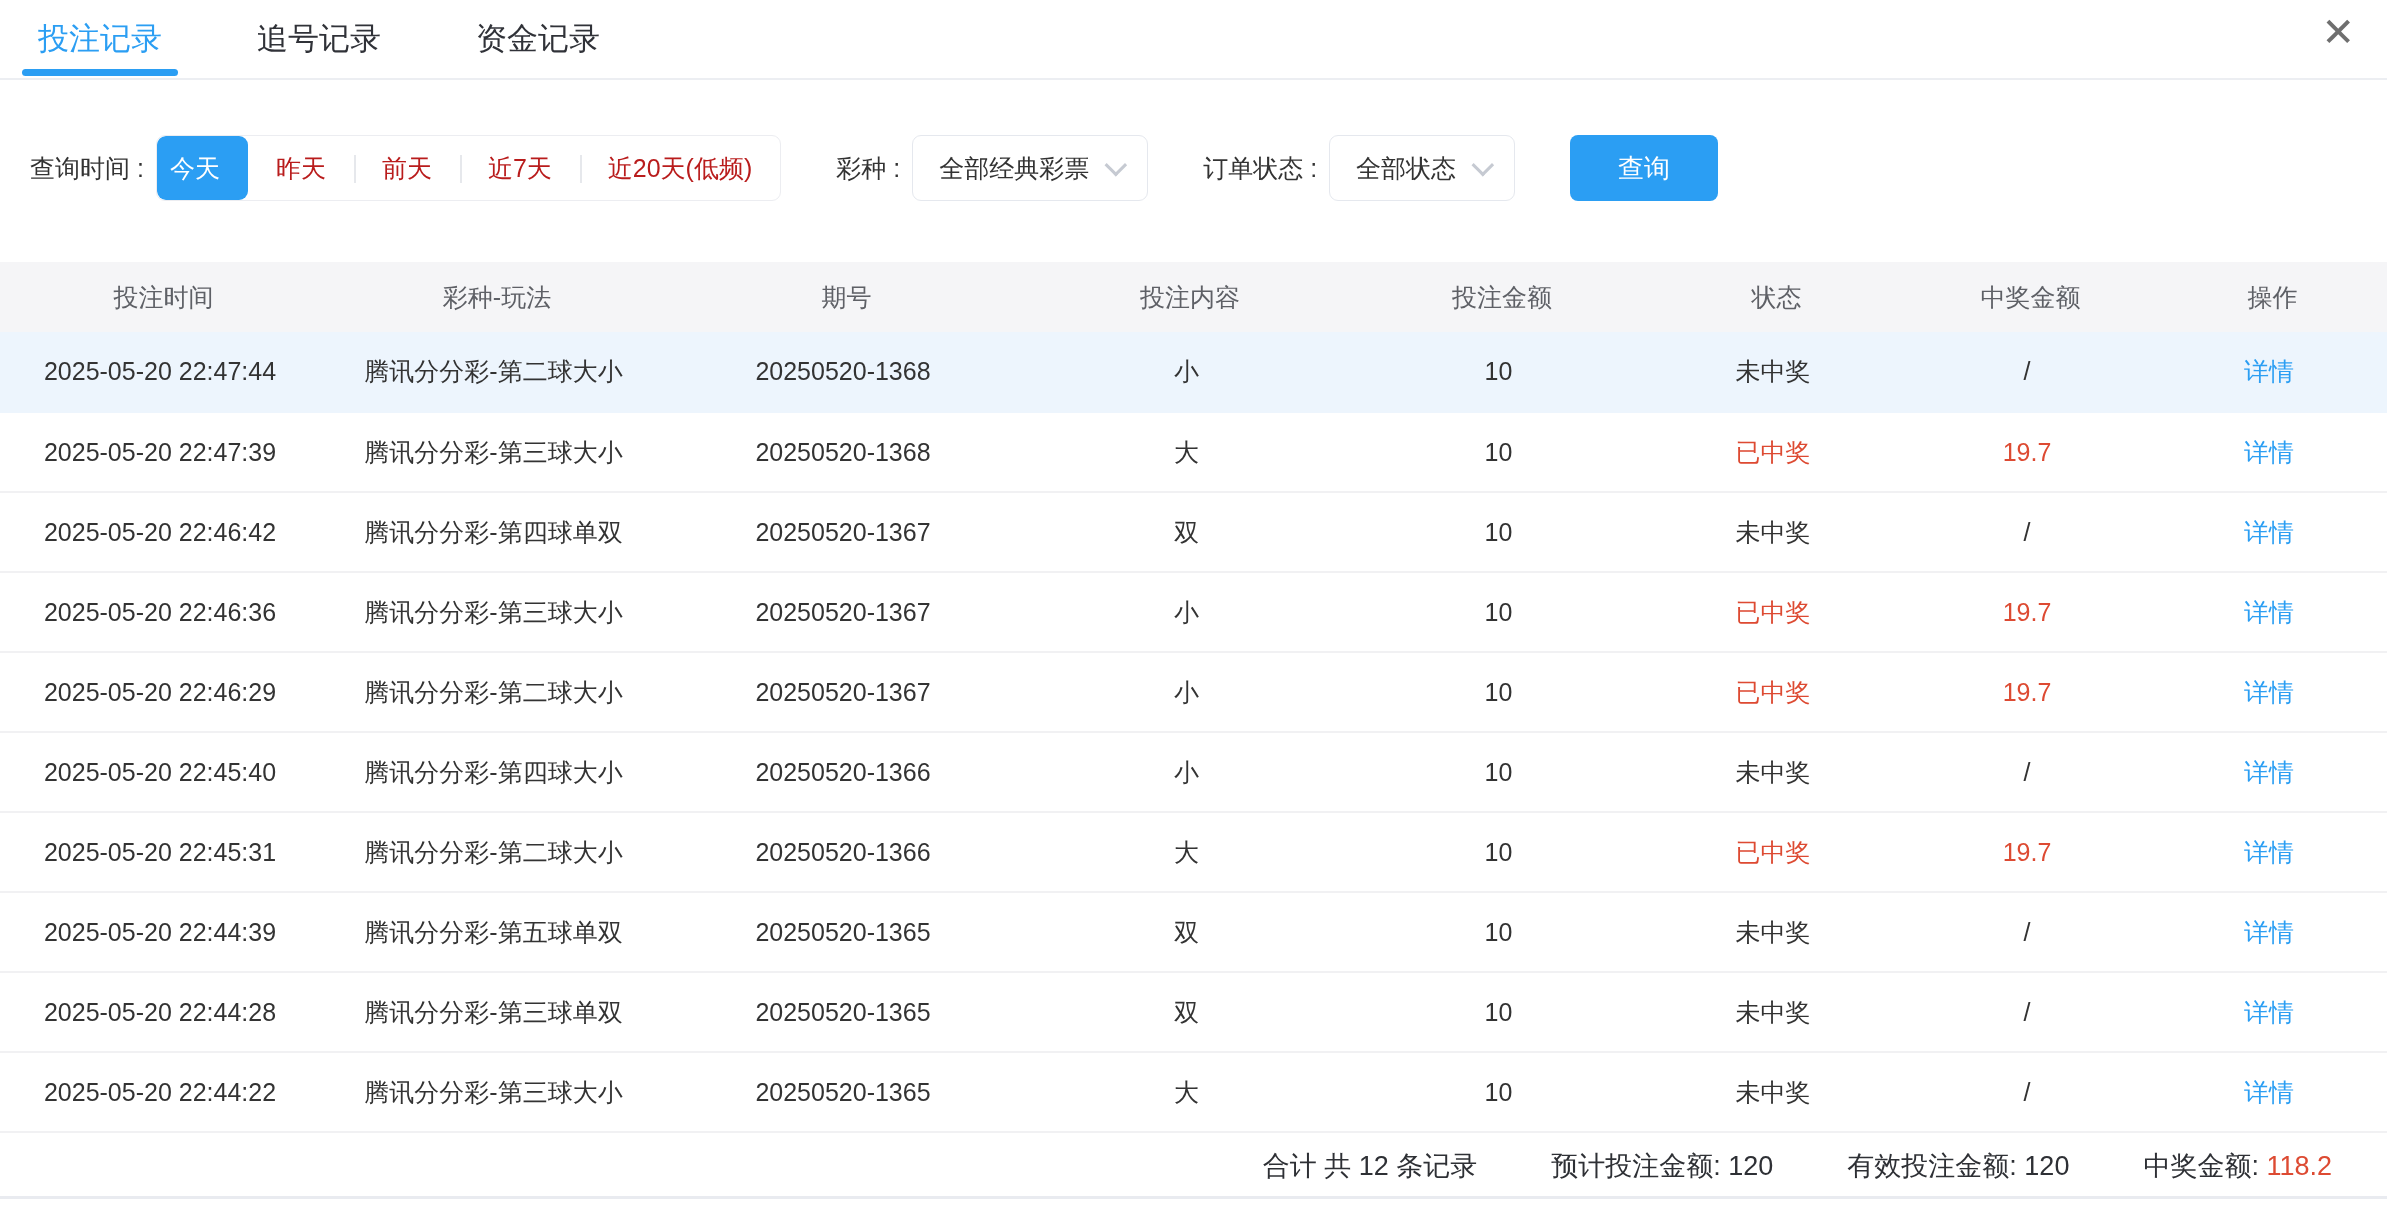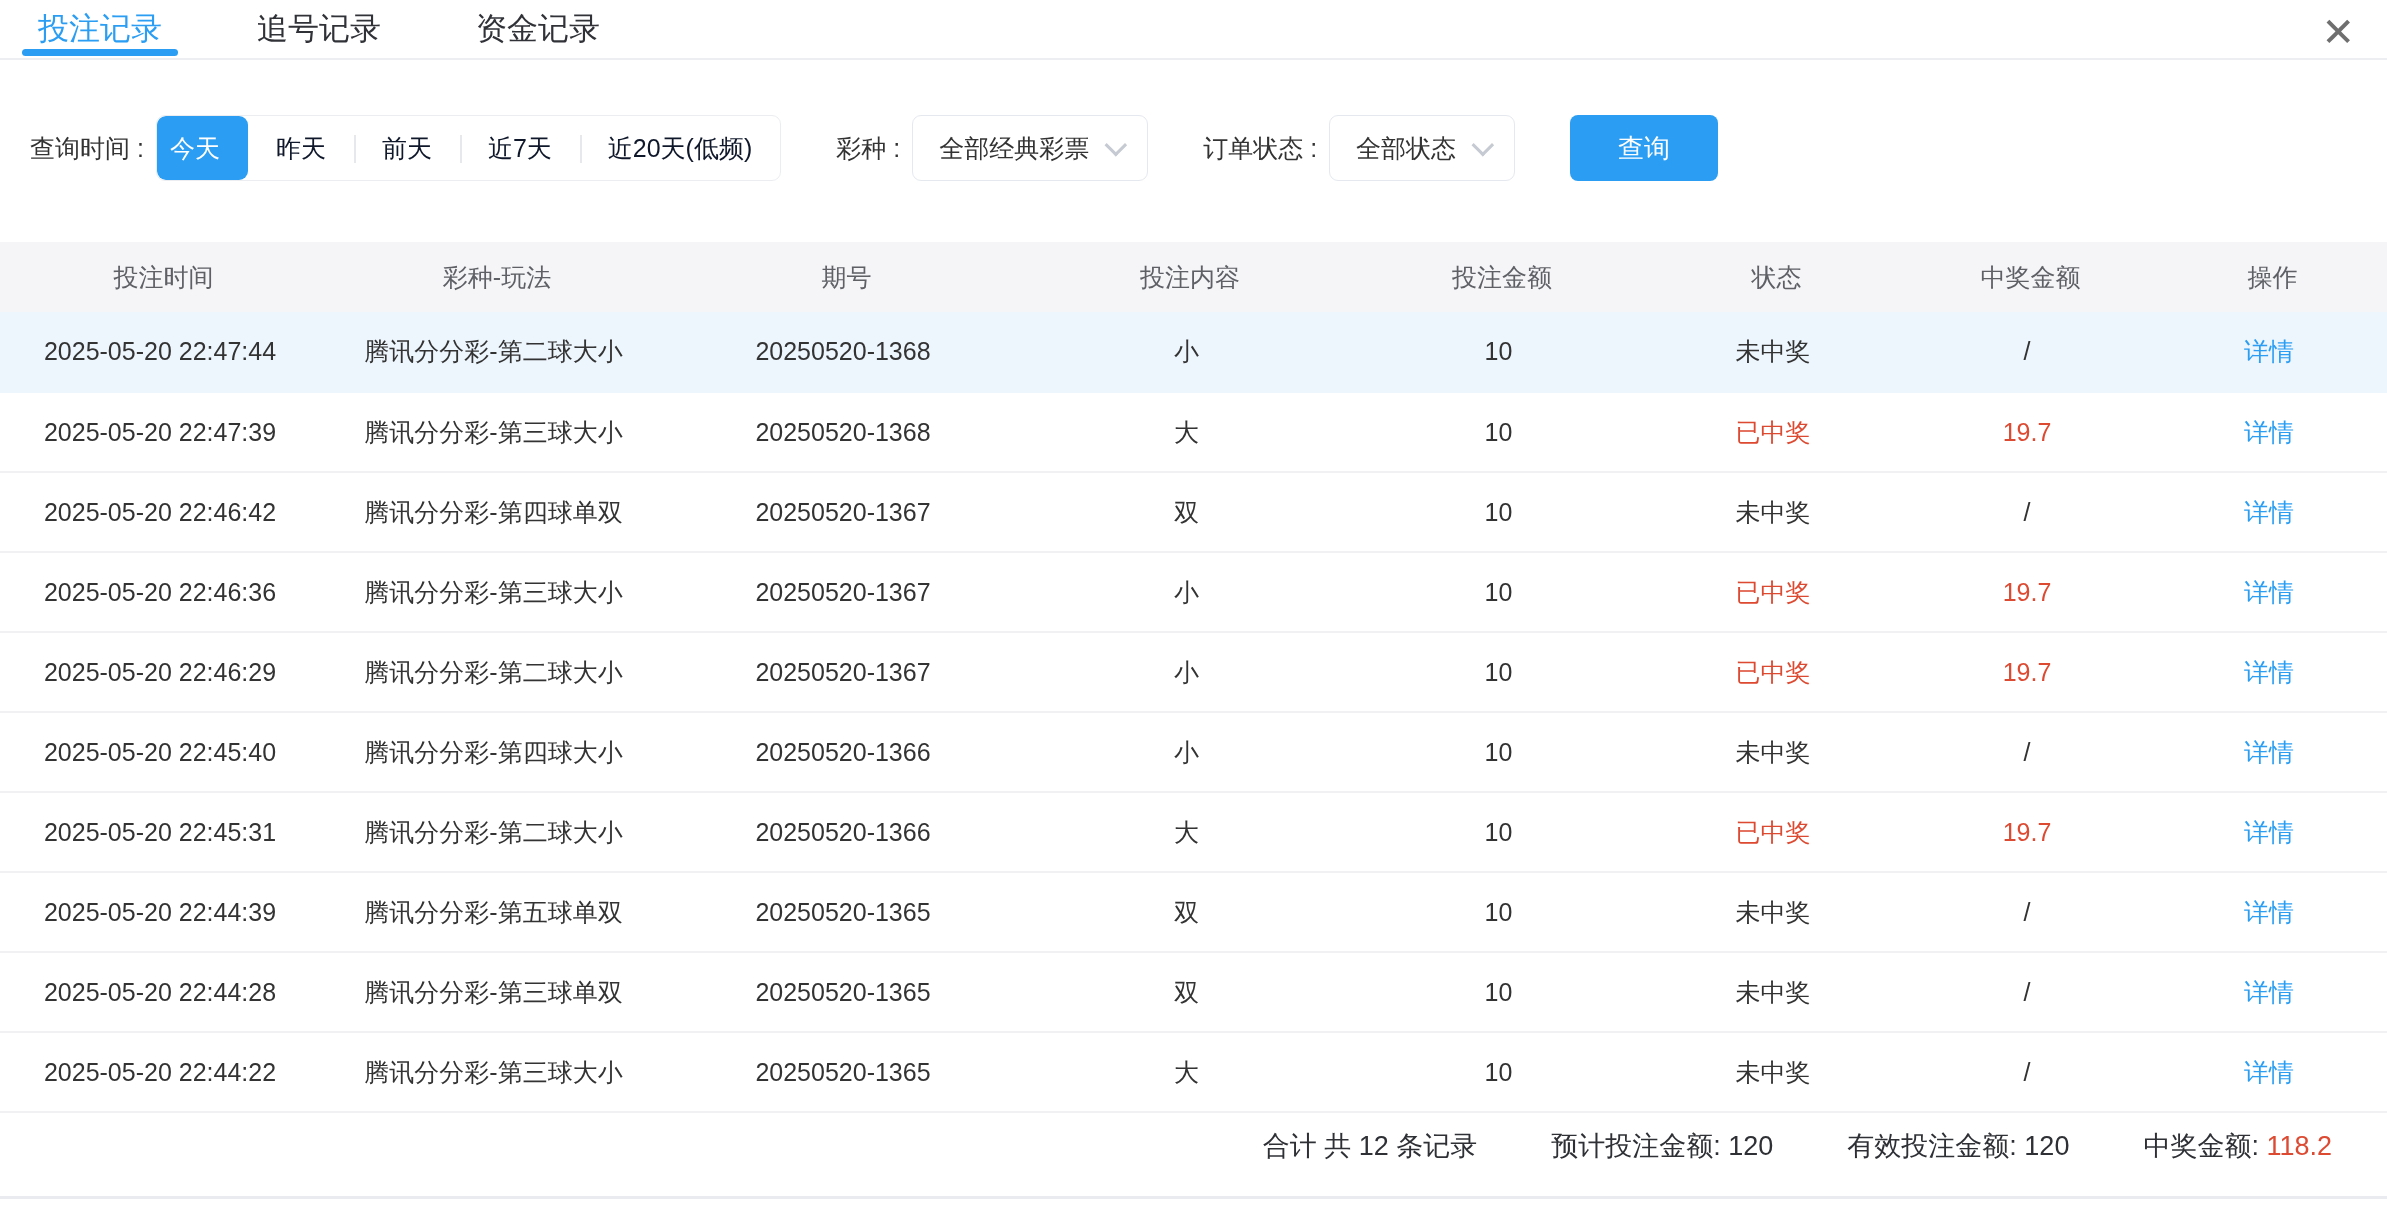--- a/index.html
+++ b/index.html
@@ -1,39 +1,39 @@
 <!DOCTYPE html>
 <html><head>
 <meta charset="utf-8">
 <style>
   * { margin:0; padding:0; box-sizing:border-box; }
   html,body { width:2387px; height:1211px; background:#fff;
     font-family:"Liberation Sans","DejaVu Sans",sans-serif; color:#333; overflow:hidden; }
   .modal { position:relative; width:2387px; height:1211px; background:#fff; }
 
   
-  .tabbar { position:relative; height:60px; border-bottom:2px solid #eceef2;
+  .tabbar { position:relative; height:80px; border-bottom:2px solid #eceef2;
     display:flex; align-items:center; padding-left:38px; }
   .tabs { display:flex; height:100%; }
   .tab { position:relative; display:flex; align-items:center; margin-right:95px;
     font-size:31px; color:#303238; cursor:pointer; white-space:nowrap; }
   .tab.active { color:#2b9ef3; }
   .tab.active::after { content:""; position:absolute; left:-16px; right:-16px; bottom:2px;
     height:7px; background:#2b9ef3; border-radius:5px; }
   .close { position:absolute; top:2px; right:32px; font-size:40px; color:#6f6f6f;
     line-height:60px; cursor:pointer; font-weight:bold; }
 
   
   .filters { display:flex; align-items:center; height:64px; margin:56px 0 0 30px;
     font-size:25px; color:#333; white-space:nowrap; }
   .flabel { margin-right:12px; }
   .seg { display:flex; align-items:stretch; height:66px; background:#fff;
     border:1px solid #ecedf1; border-radius:9px; overflow:hidden; }
   .seg-item { position:relative; display:flex; align-items:center; justify-content:center;
-    padding:0 28px; font-size:25px; color:#0f172a; cursor:pointer; }
+    padding:0 28px; font-size:25px; color:#b91c1c; cursor:pointer; }
   .seg-item.selected { background:#2b9ef3; color:#fff; border-radius:9px;padding-left:13px; }
   .seg-item.divided::before { content:""; position:absolute; left:0; top:19px;
     height:28px; width:2px; background:#e6e8ec; }
   .select { display:flex; align-items:center; justify-content:space-between; gap:16px;
     height:66px; border:1px solid #e5e8ee; border-radius:9px; background:#fff;
     padding:0 26px; cursor:pointer; }
   .chev { width:16px; height:16px; border-right:3px solid #c6cad2;
     border-bottom:3px solid #c6cad2; transform:rotate(45deg) translateY(-4px); }
   .gap-lg { margin-left:55px; }
   .query-btn { width:148px; height:66px; margin-left:55px; background:#2b9ef3; color:#fff;

